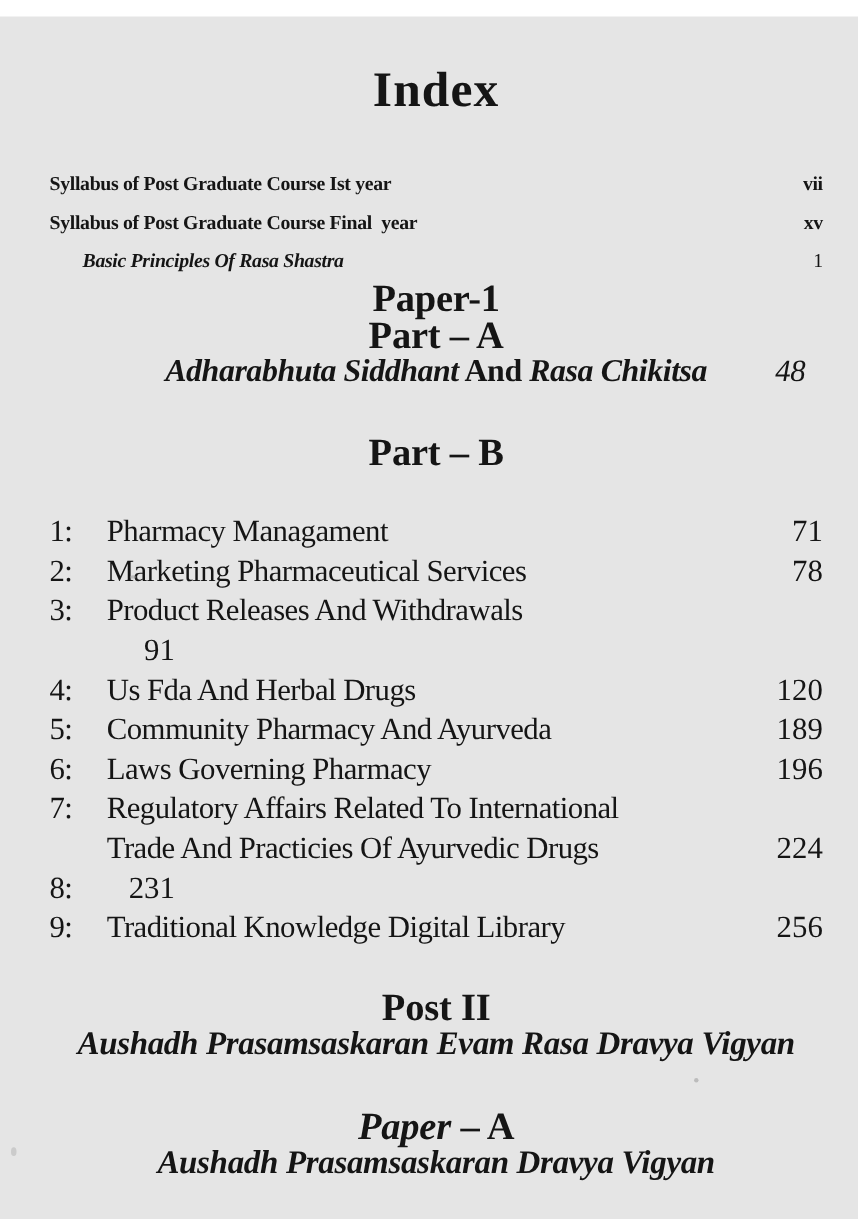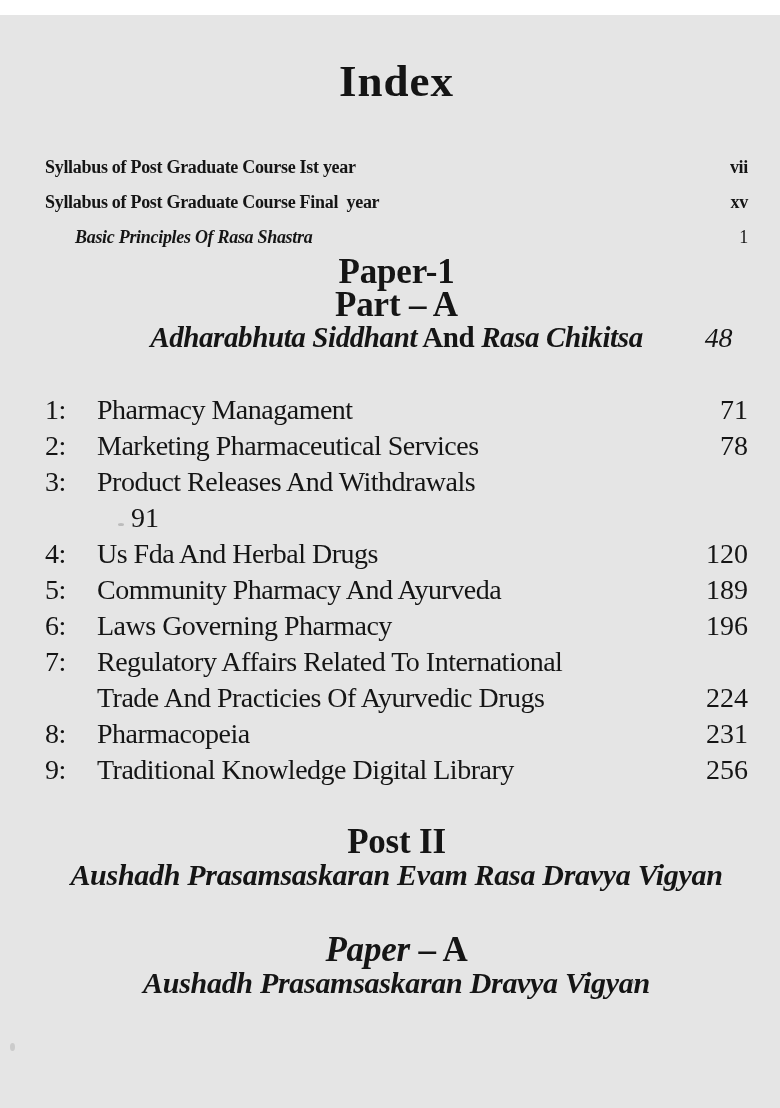--- a/index.html
+++ b/index.html
@@ -119,20 +119,21 @@
     <div class="center-head">Paper-1</div>
     <div class="center-head">Part – A</div>
 
     <div class="paper1-title-row">
       <span class="it">Adharabhuta Siddhant</span>
       <span>And</span>
       <span class="it">Rasa Chikitsa</span>
       <span class="pg48">48</span>
     </div>
 
+    <div class="center-head part-b-head">Part – B</div>
 
     <div class="toc">
       <div class="toc-row">
         <span class="num">1:</span>
         <span class="title">Pharmacy Managament</span>
         <span class="pg">71</span>
       </div>
       <div class="toc-row">
         <span class="num">2:</span>
         <span class="title">Marketing Pharmaceutical Services</span>
@@ -167,21 +168,20 @@
         <span class="title">Regulatory Affairs Related To International</span>
         <span class="pg"></span>
       </div>
       <div class="toc-row">
         <span class="num"></span>
         <span class="title">Trade And Practicies Of Ayurvedic Drugs</span>
         <span class="pg">224</span>
       </div>
       <div class="toc-row">
         <span class="num">8:</span>
-        <span class="title">Pharmacopeia</span>
         <span class="pg">231</span>
       </div>
       <div class="toc-row">
         <span class="num">9:</span>
         <span class="title">Traditional Knowledge Digital Library</span>
         <span class="pg">256</span>
       </div>
     </div>
 
     <div class="center-head paper2-head">Post II</div>

